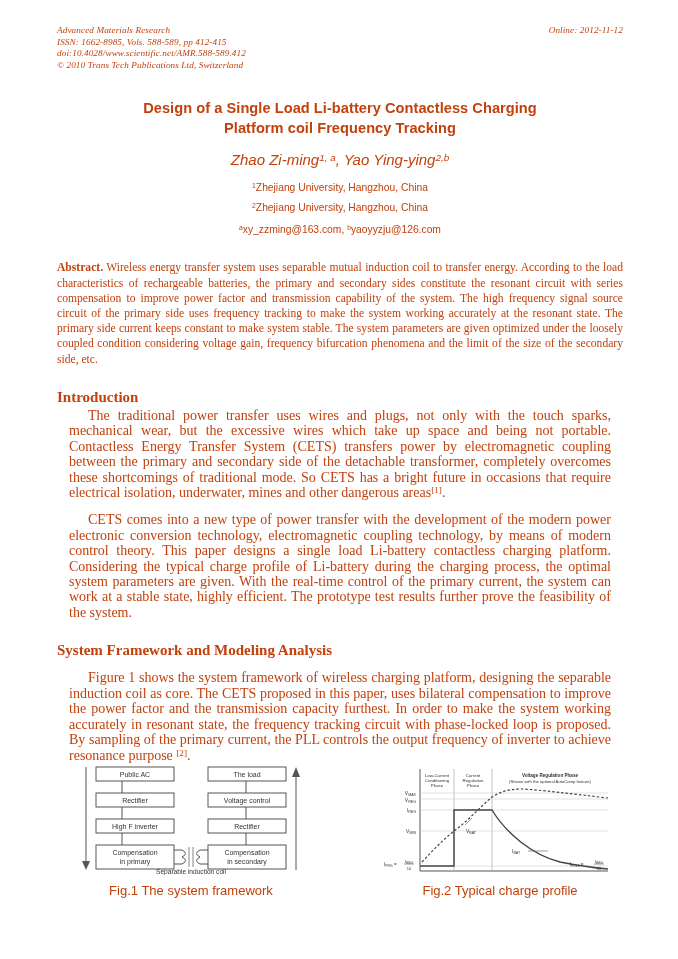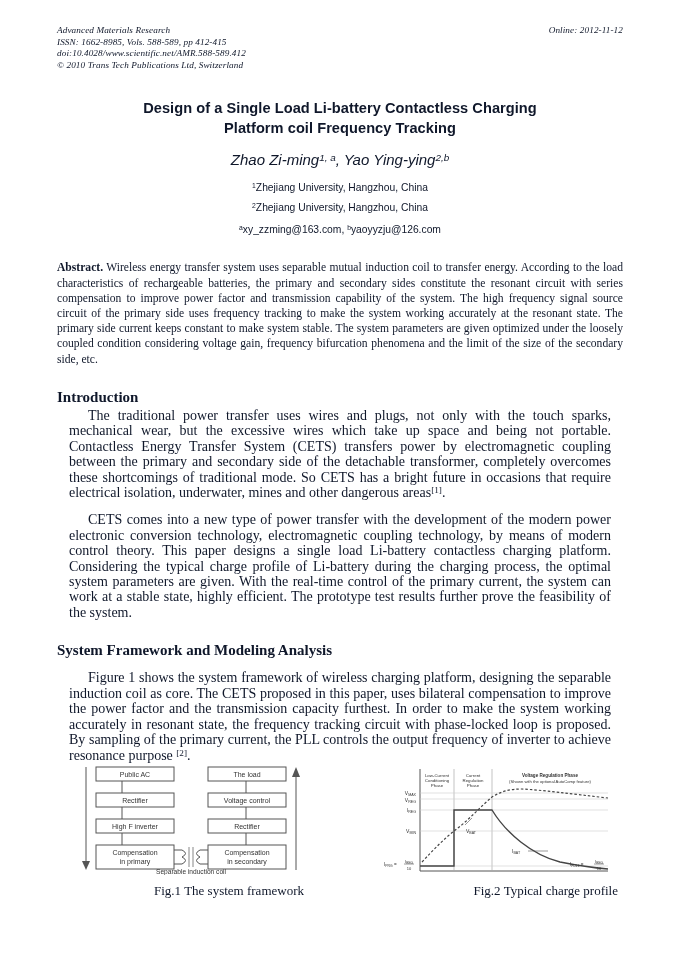--- a/index.html
+++ b/index.html
@@ -7,21 +7,21 @@
     padding: 0;
     background: #7a7a7a;
   }
   .page {
     position: relative;
     width: 678px;
     height: 959px;
     background: #ffffff;
     overflow: hidden;
     font-family: "Liberation Serif", serif;
-    color: #0f172a;
+    color: #c2410c;
   }
   .content {
     position: absolute;
     left: 57px;
     top: 25px;
     width: 566px;
   }
 
   
   .masthead {
@@ -128,23 +128,23 @@
   }
   .fig2wrap {
     position: absolute;
     left: 382px;
     top: 0;
     width: 236px;
     height: 118px;
   }
   .caption {
     position: absolute;
-    font-family: Liberation Serif, serif;
+    font-family: Liberation Sans, sans-serif;
     font-size: 13px;
-    text-align: right;
+    text-align: center;
     white-space: nowrap;
   }
   .cap1 { left: 78px; top: 120px; width: 226px; }
   .cap2 { left: 382px; top: 120px; width: 236px; }
 </style>
 </head>
 <body>
 
 <div class="page">
 

